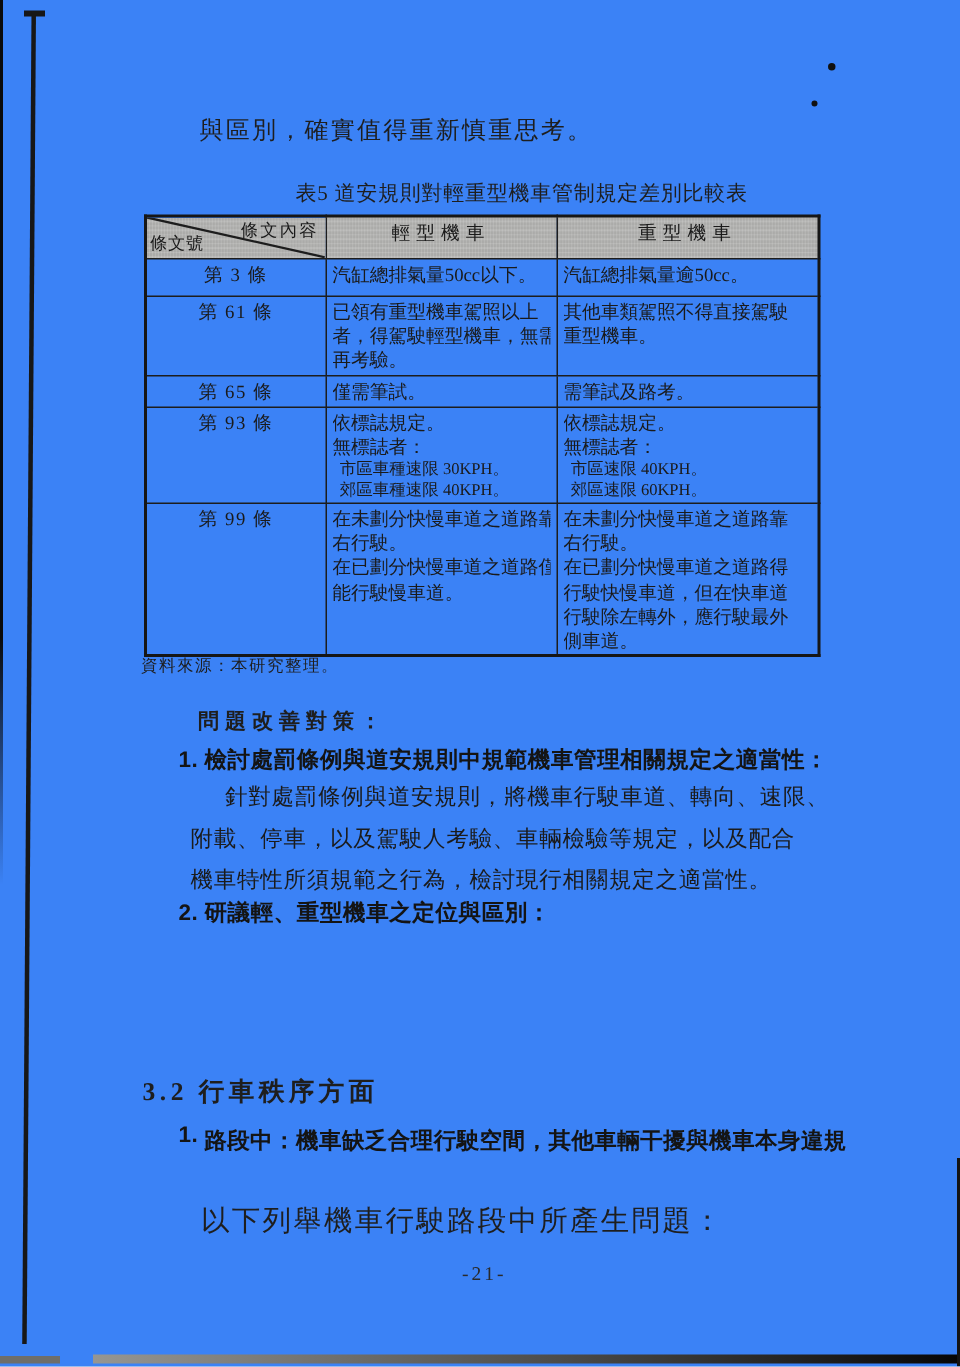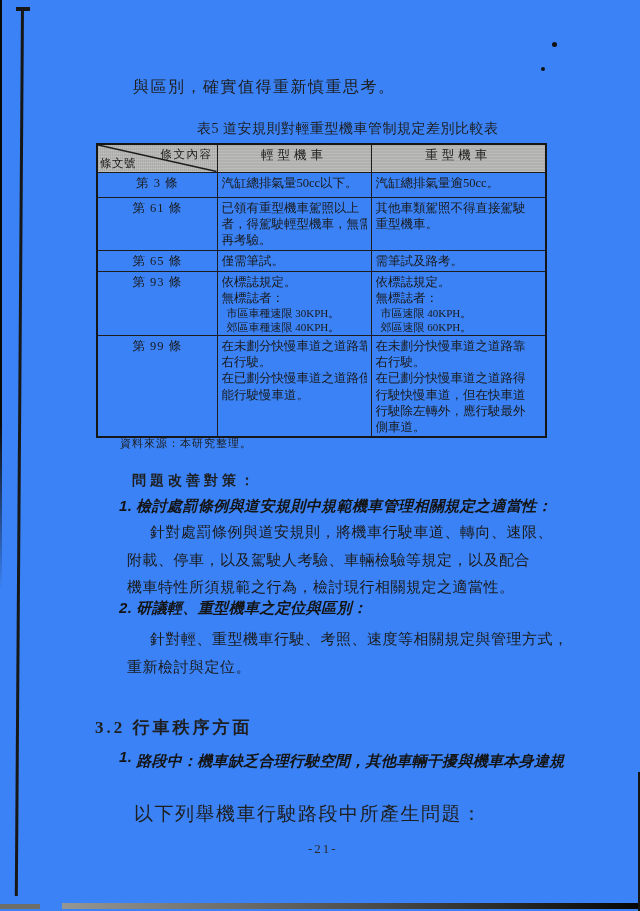--- a/index.html
+++ b/index.html
@@ -37,23 +37,23 @@
     background-image:repeating-linear-gradient(0deg,rgba(255,255,255,.14) 0 1px,transparent 1px 3px),
                      repeating-linear-gradient(90deg,rgba(0,0,0,.06) 0 1px,transparent 1px 2px);
     text-align:center;vertical-align:middle;font-size:13px;letter-spacing:4px;color:#121212;}
   .corner{position:relative;padding:0;}
   .corner .diag{position:absolute;left:0;top:0;width:100%;height:100%;}
   .corner .top-label{position:absolute;top:1px;right:4px;font-size:11.5px;letter-spacing:1.5px;white-space:nowrap;}
   .corner .bottom-label{position:absolute;bottom:0;left:2px;font-size:11.5px;letter-spacing:0.5px;white-space:nowrap;}
   .article-cell{text-align:center;font-size:14px;letter-spacing:1px;padding-top:3px;}
   .sub-lines div{font-size:11px;line-height:14px;padding-left:5px;white-space:nowrap;overflow:hidden;}
   
-  .src{left:94px;top:436px;font-size:11px;letter-spacing:1px;margin-left:26px;}
+  .src{left:94px;top:436px;font-size:11px;letter-spacing:1px;}
   .strategy{left:132px;top:472px;font-size:14px;font-weight:bold;letter-spacing:4px;}
-  .sans-bold{font-family:"Liberation Sans","DejaVu Sans",sans-serif;font-weight:bold;color:#141414;font-style:italic;}
+  .sans-bold{font-family:"Liberation Sans","DejaVu Sans",sans-serif;font-weight:bold;color:#141414;}
   .item1{left:119px;top:497px;font-size:15px;letter-spacing:0.4px;}
   .item2{left:119px;top:599px;font-size:15px;letter-spacing:0.4px;}
   .num{padding-right:4px;}
   .para{position:absolute;left:127px;width:440px;font-size:15px;letter-spacing:0.5px;color:#1b1b1b;}
   .para div{white-space:nowrap;line-height:27.5px;}
   .para div:first-child{padding-left:23px;}
   .para1{top:519px;}
   .para2{top:625px;}
   .para2 div{line-height:28px;}
   .sec{left:95px;top:716px;font-size:17px;letter-spacing:3px;font-weight:600;}
@@ -181,24 +181,20 @@
   </div>
   <div class="para para1">
       <div>針對處罰條例與道安規則，將機車行駛車道、轉向、速限、</div>
       <div>附載、停車，以及駕駛人考驗、車輛檢驗等規定，以及配合</div>
       <div>機車特性所須規範之行為，檢討現行相關規定之適當性。</div>
     </div>
 
   <div class="abs item2 sans-bold">
     <span class="num">2.</span><span>研議輕、重型機車之定位與區別：</span>
   </div>
-  <div class="para para2">
-      <div>針對輕、重型機車行駛、考照、速度等相關規定與管理方式，</div>
-      <div>重新檢討與定位。</div>
-    </div>
 
   <div class="abs sec">
     <span>3.2</span>
     <span>行車秩序方面</span>
   </div>
 
   <div class="abs road sans-bold">
     <span class="num">1.</span>
     <span class="lines">
       <div>路段中：機車缺乏合理行駛空間，其他車輛干擾與機車本身違規</div>

